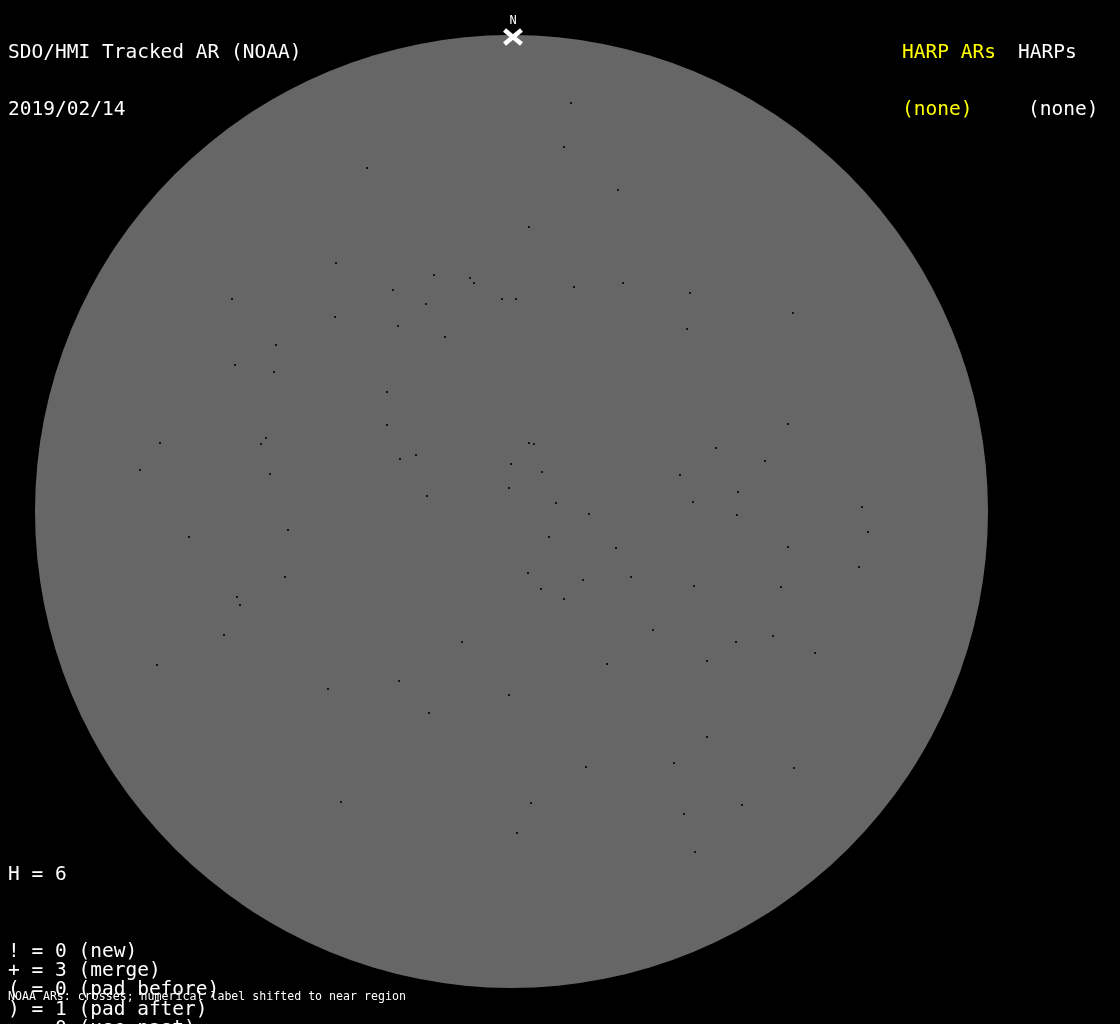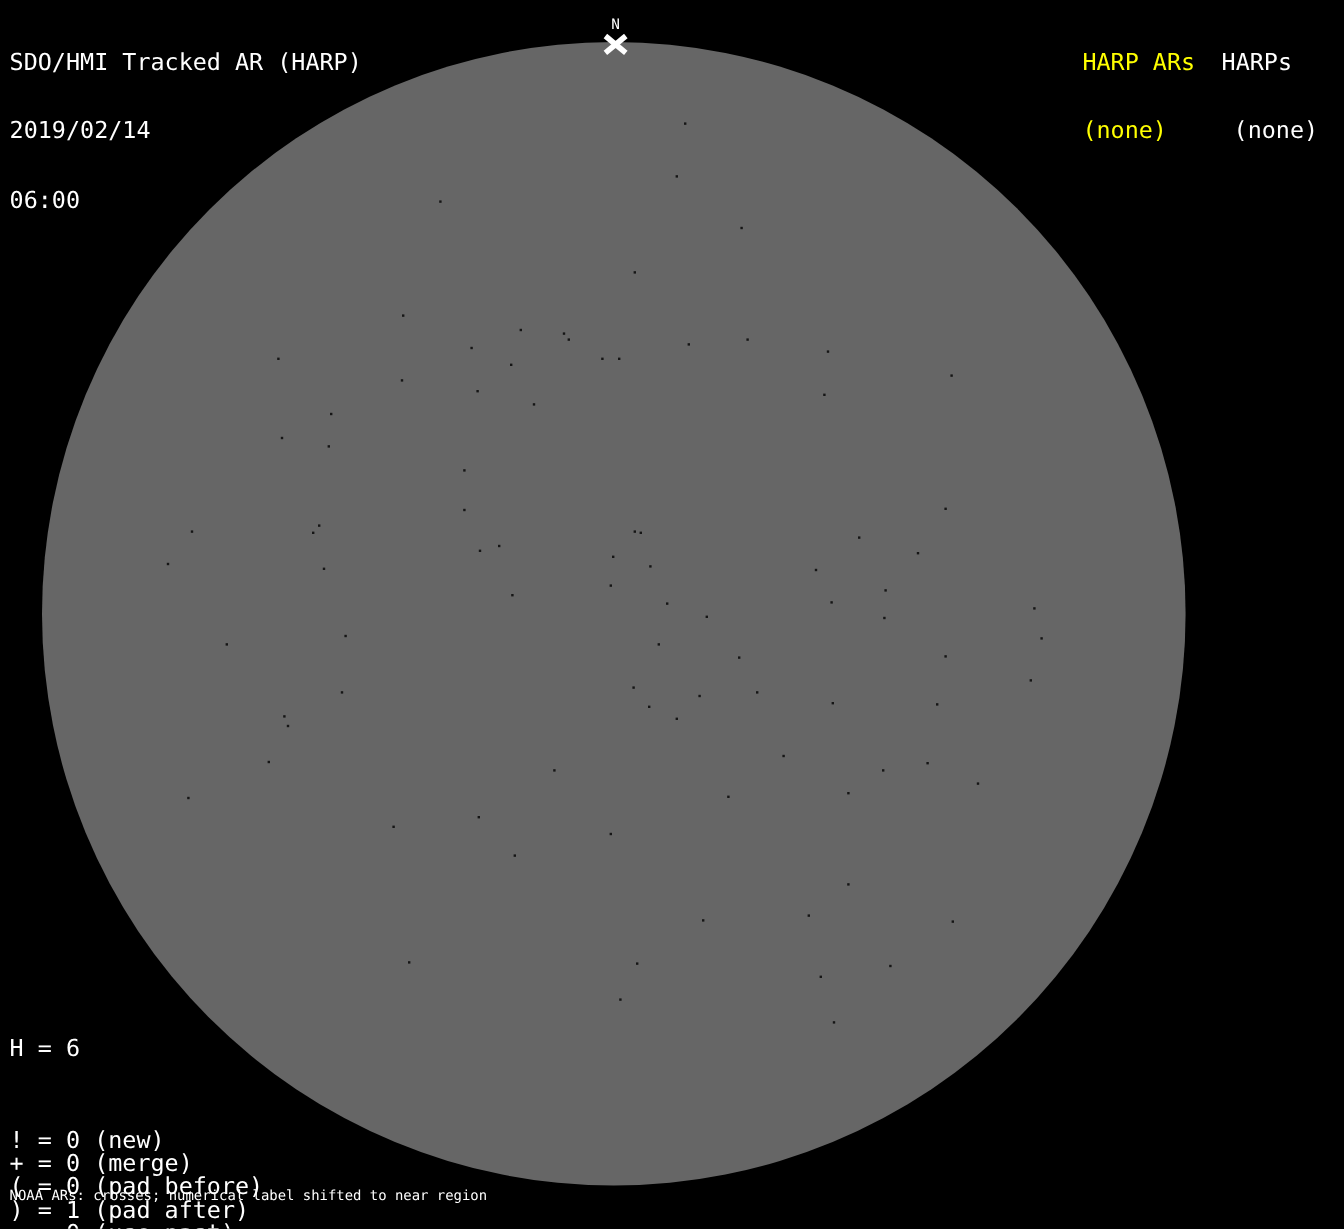--- a/index.html
+++ b/index.html
@@ -118,23 +118,22 @@
       <div class="speck" style="left: 867px; top: 531px; width: 2px; height: 2px;"></div>
       <div class="speck" style="left: 787px; top: 546px; width: 2px; height: 2px;"></div>
       <div class="speck" style="left: 858px; top: 566px; width: 2px; height: 2px;"></div>
       <div class="speck" style="left: 693px; top: 585px; width: 2px; height: 2px;"></div>
       <div class="speck" style="left: 780px; top: 586px; width: 2px; height: 2px;"></div>
       <div class="speck" style="left: 461px; top: 641px; width: 2px; height: 2px;"></div>
       <div class="speck" style="left: 606px; top: 663px; width: 2px; height: 2px;"></div>
     </div>
 
   <div class="title-block mono-lg">
-    <div>SDO/HMI Tracked AR (HARP)</div>
+    <div>SDO/HMI Tracked AR (NOAA)</div>
     <div>2019/02/14</div>
-    <div>06:00</div>
   </div>
 
   <div class="counter-col noaa mono-lg">
     <div>HARP ARs</div>
     <div>(none)</div>
   </div>
 
   <div class="counter-col harps mono-lg">
     <div>HARPs</div>
     <div class="indent">(none)</div>
@@ -142,18 +141,18 @@
 
   <div class="north-label">N</div>
 
   <svg class="north-x" width="22" height="18" viewBox="0 0 22 18">
     <line x1="2.5" y1="2" x2="19.5" y2="16" stroke="#ffffff" stroke-width="4.6"></line>
     <line x1="19.5" y1="2" x2="2.5" y2="16" stroke="#ffffff" stroke-width="4.6"></line>
   </svg>
 
   <div class="legend mono-lg">
     <div>H = 6</div>
-    <div class="legend-lines" id="legend-lines"><div>! = 0 (new)</div><div>+ = 0 (merge)</div><div>( = 0 (pad before)</div><div>) = 1 (pad after)</div><div>~ = 0 (use past)</div></div>
+    <div class="legend-lines" id="legend-lines"><div>! = 0 (new)</div><div>+ = 3 (merge)</div><div>( = 0 (pad before)</div><div>) = 1 (pad after)</div><div>~ = 0 (use past)</div></div>
   </div>
 
   <div class="footnotes" id="footnotes"><div>NOAA ARs: crosses; numerical label shifted to near region</div></div>
 
 </div>
 
 </body></html>

